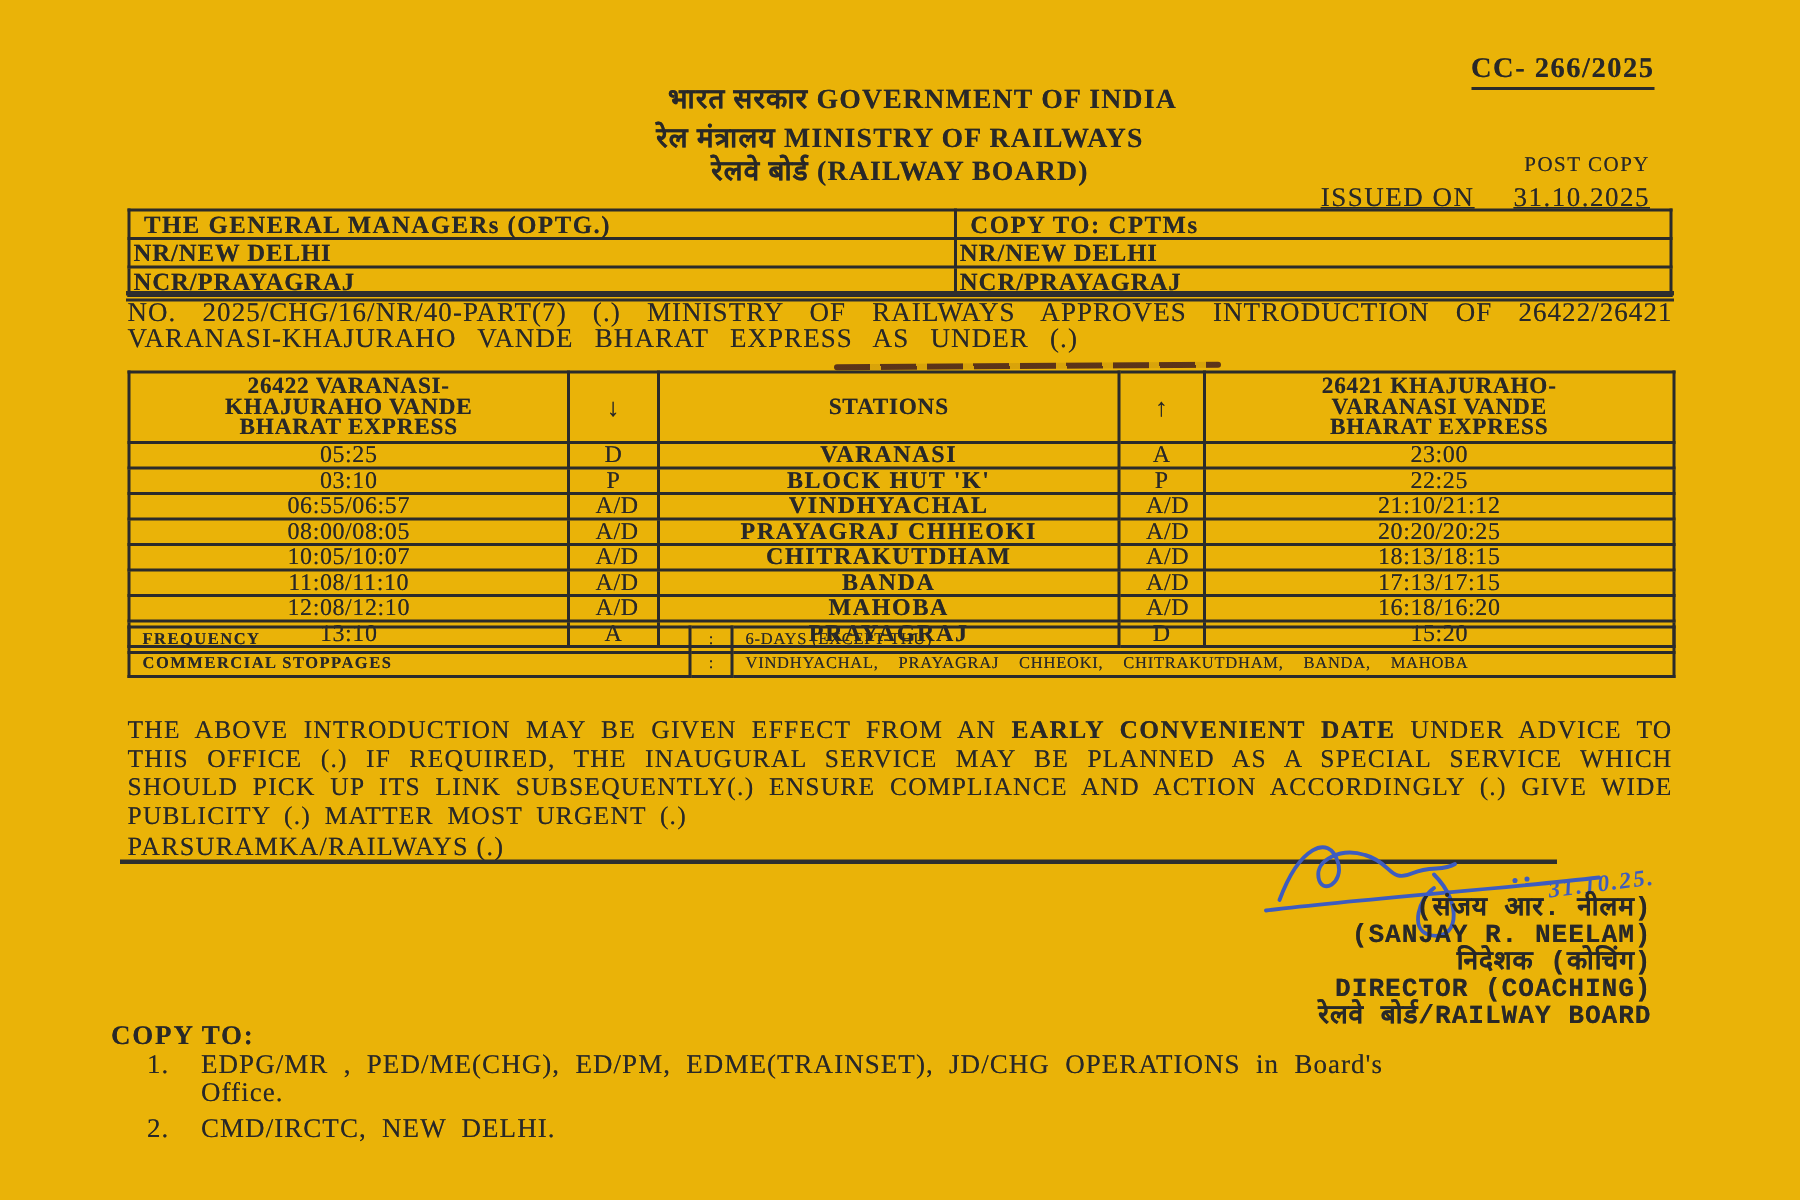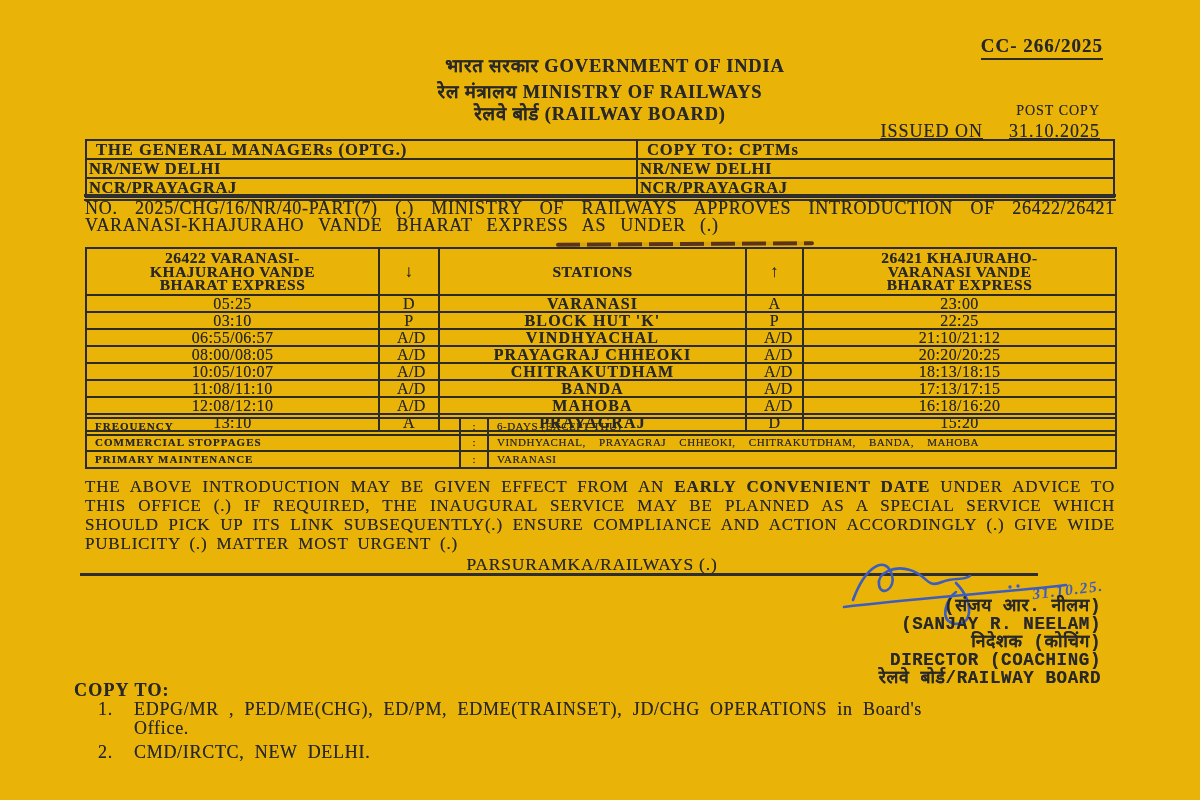--- a/index.html
+++ b/index.html
@@ -40,21 +40,21 @@
   .info{top:417px;left:85px;width:1030px;table-layout:fixed;}
   .info td{padding:.5px 8px;line-height:13.5px;font-size:11px;vertical-align:top;}
   .info .lbl{font-weight:bold;letter-spacing:1px;}
   .info .col{text-align:center;padding:.5px 2px;}
   .info .val{letter-spacing:.5px;}
   .info .just{text-align:justify;word-spacing:10px;}
   
   .para{top:477px;left:85px;width:1030px;font-size:17px;line-height:19px;
     text-align:justify;letter-spacing:.8px;word-spacing:4px;}
   .para b{letter-spacing:.9px;}
-  .signoff{top:554px;left:85px;width:1014px;text-align:center;font-size:17.5px;letter-spacing:.8px;}
+  .signoff{top:554px;left:85px;width:1014px;text-align:left;font-size:17.5px;letter-spacing:.8px;}
   .rule2{top:573px;left:80px;width:958px;height:3px;background:#2e2e2e;}
   
   .sig-wrap{top:545px;left:838px;width:236px;height:86px;}
   .sig-date{top:581px;left:1032px;color:#3d5cc0;font-size:15.5px;letter-spacing:1.5px;
     transform:rotate(-7deg);font-style:italic;text-shadow:none;font-weight:bold;}
   .name-block{top:597px;right:99px;text-align:right;font-weight:bold;
     font-size:17.5px;line-height:18px;letter-spacing:.6px;font-family:Liberation Mono, monospace;}
   
   .copy-heading{top:680px;left:74px;font-size:18px;font-weight:bold;letter-spacing:1.2px;}
   .copy-list{top:700px;left:98px;width:1062px;font-size:18px;line-height:19px;letter-spacing:.7px;word-spacing:5px;}
@@ -208,25 +208,20 @@
         <tr>
       <td class="lbl">FREQUENCY</td>
       <td class="col">:</td>
       <td class="val">6-DAYS (EXCEPT-THU)</td>
     </tr>
     <tr>
       <td class="lbl">COMMERCIAL STOPPAGES</td>
       <td class="col">:</td>
       <td class="val just">VINDHYACHAL, PRAYAGRAJ CHHEOKI, CHITRAKUTDHAM, BANDA, MAHOBA</td>
     </tr>
-    <tr>
-      <td class="lbl">PRIMARY MAINTENANCE</td>
-      <td class="col">:</td>
-      <td class="val">VARANASI</td>
-    </tr>
   </tbody>
     </table>
 
   <div class="abs para">
     <span>THE ABOVE INTRODUCTION MAY BE GIVEN EFFECT FROM AN </span><b>EARLY CONVENIENT DATE</b><span> UNDER ADVICE TO THIS OFFICE (.) IF REQUIRED, THE INAUGURAL SERVICE MAY BE PLANNED AS A SPECIAL SERVICE WHICH SHOULD PICK UP ITS LINK SUBSEQUENTLY(.) ENSURE COMPLIANCE AND ACTION ACCORDINGLY (.) GIVE WIDE PUBLICITY (.) MATTER MOST URGENT (.)</span>
   </div>
 
   <div class="abs signoff">PARSURAMKA/RAILWAYS (.)</div>
   <div class="abs rule2"></div>
 

